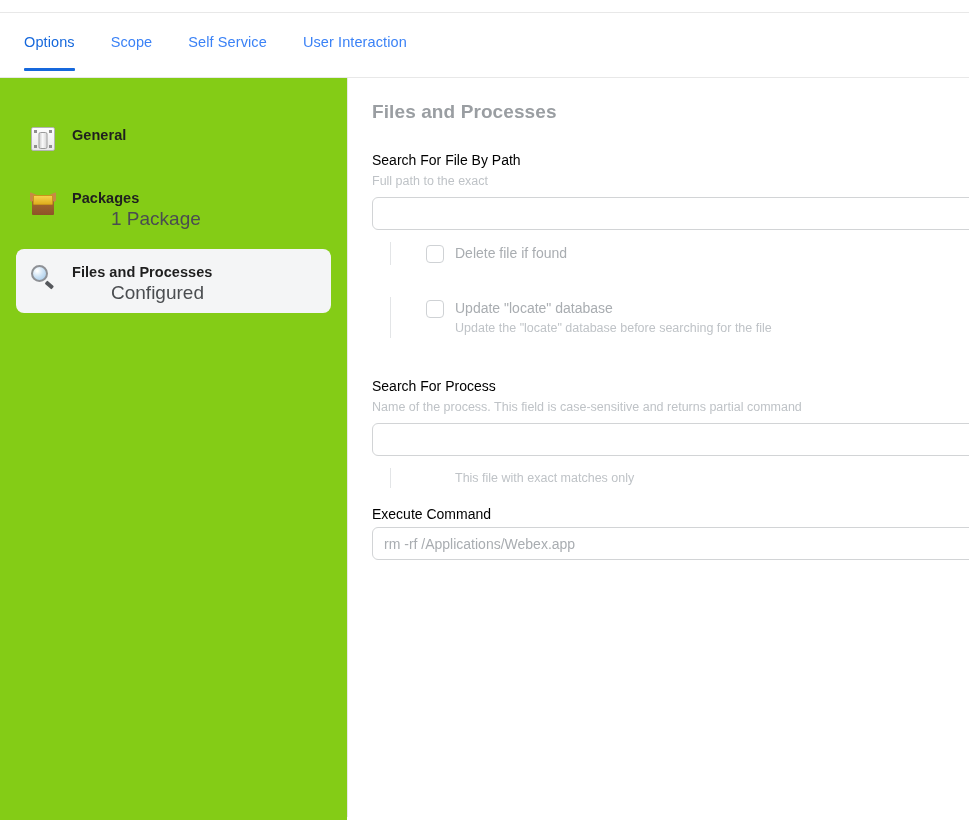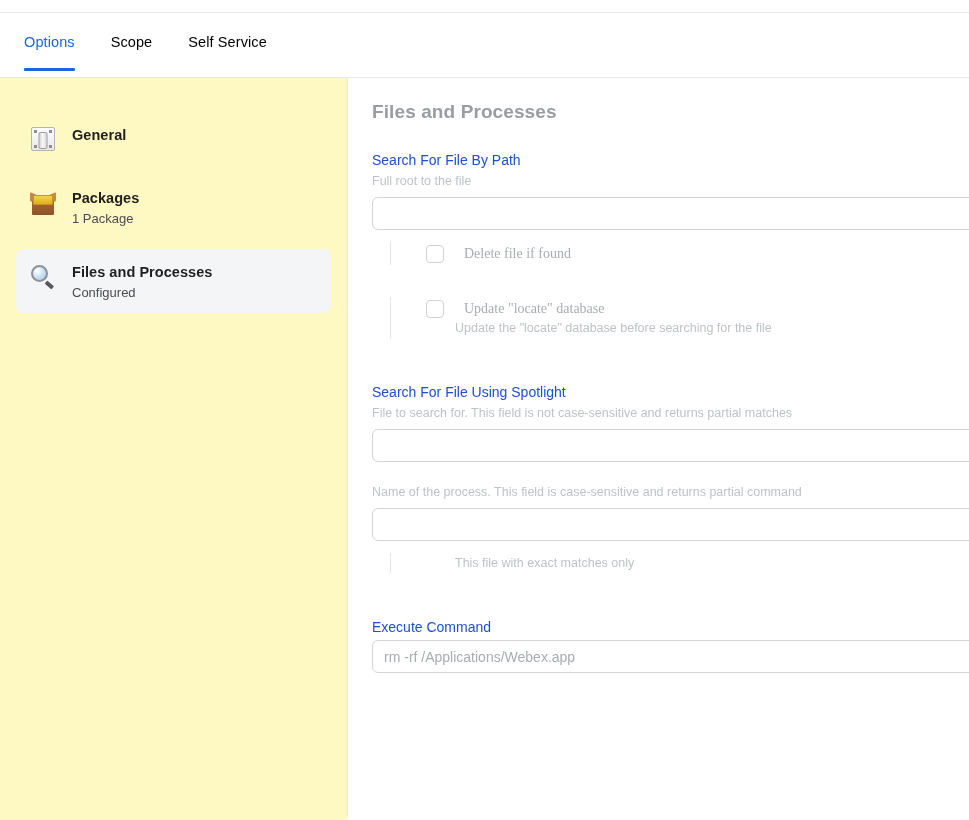--- a/index.html
+++ b/index.html
@@ -34,21 +34,21 @@
     width: 969px; height: 65px;
     border-bottom: 1px solid #e8e8e8;
     display: flex;
     align-items: flex-start;
     padding-left: 24px;
     padding-top: 21px;
   }
   .tab {
     position: relative;
     font-size: 14.5px;
-    color: #000000;
+    color: #3b82f6;
     letter-spacing: .1px;
     margin-right: 36px;
     padding-bottom: 21px;
     cursor: pointer;
     white-space: nowrap;
   }
   .tab.active { color: #1668dc; }
   .tab.active::after {
     content: "";
     position: absolute;
@@ -56,21 +56,21 @@
     height: 3px;
     background: #1668dc;
     border-radius: 1px;
   }
 
   
   .sidebar {
     position: absolute;
     top: 78px; left: 0;
     width: 347px; height: 742px;
-    background: #fef9c3;
+    background: #84cc16;
     padding: 34px 16px 0 16px;
   }
   .side-item {
     display: flex;
     align-items: flex-start;
     gap: 14px;
     padding: 12px 14px;
     border-radius: 8px;
     cursor: pointer;
     margin-bottom: 10px;
@@ -84,24 +84,25 @@
   }
   .side-text { padding-top: 2px; }
   .side-title {
     font-size: 14.5px;
     font-weight: bold;
     color: #1f1f1f;
     line-height: 18px;
     letter-spacing: .05px;
   }
   .side-sub {
-    font-size: 13px;
+    font-size: 19px;
     color: #4a4d50;
     line-height: 17px;
     margin-top: 3px;
+    margin-left: 39px;
   }
 
   
   .ic-switch {
     width: 24px; height: 24px;
     margin: 2px 0 0 1px;
     background: linear-gradient(#fdfdfd, #e9e9e9);
     border: 1px solid #b4b4b4;
     border-radius: 2px;
     position: relative;
@@ -204,24 +205,23 @@
     font-size: 19px;
     font-weight: bold;
     color: #9a9ea2;
     letter-spacing: .1px;
     margin-bottom: 28px;
   }
 
   .field { margin-bottom: 0; }
   .field-label {
     font-size: 14px;
-    color: #1d4ed8;
+    color: #000000;
     line-height: 18px;
     margin-bottom: 4px;
-    margin-top: 28px;
   }
   .field-help {
     font-size: 12.5px;
     color: #bfc3c7;
     line-height: 16px;
     margin-bottom: 8px;
   }
   .input {
     width: 700px;
     height: 33px;
@@ -248,22 +248,21 @@
   .sub-block::before {
     content: "";
     position: absolute;
     left: 0; top: -2px; bottom: -2px;
     width: 1px;
     background: #e3e5e7;
   }
   .check-row {
     display: flex;
     align-items: flex-start;
-    gap: 20px;
-    font-family: Liberation Serif, serif;
+    gap: 11px;
   }
   .checkbox {
     width: 18px; height: 18px;
     flex: 0 0 18px;
     border: 1px solid #cfd2d5;
     border-radius: 4px;
     background: #ffffff;
     cursor: pointer;
     margin-top: 1px;
   }
@@ -283,20 +282,21 @@
 <body>
 
 <div class="app">
 
   <div class="top-rule"></div>
 
   <div class="tabbar">
     <div class="tab active">Options</div>
     <div class="tab">Scope</div>
     <div class="tab">Self Service</div>
+    <div class="tab">User Interaction</div>
   </div>
 
   <div class="sidebar">
 
     <div class="side-item">
       <div class="side-icon">
         <div class="ic-switch">
             <i></i>
             <i></i>
             <i></i>
@@ -339,21 +339,21 @@
   </div>
 
   <div class="vdivider"></div>
 
   <div class="main">
 
     <div class="panel-title">Files and Processes</div>
 
     <div class="field">
       <div class="field-label">Search For File By Path</div>
-      <div class="field-help">Full root to the file</div>
+      <div class="field-help">Full path to the exact</div>
       <input class="input" type="text" value="" style="">
     </div>
 
     <div class="sub-block">
       <div class="check-row">
         <div class="checkbox"></div>
         <div class="check-label">Delete file if found</div>
       </div>
     </div>
 
@@ -363,29 +363,25 @@
     <div class="sub-block">
       <div class="check-row">
         <div class="checkbox"></div>
         <div class="check-label">Update "locate" database</div>
       </div>
       <div class="check-help">Update the "locate" database before searching for the file</div>
     </div>
 
     <div class="gap-b"></div>
 
+
+    <div class="gap-a"></div>
+
     <div class="field">
-      <div class="field-label">Search For File Using Spotlight</div>
-      <div class="field-help">File to search for. This field is not case-sensitive and returns partial matches</div>
-      <input class="input" type="text" value="" style="">
-    </div>
-
-    <div class="gap-a"></div>
-
-    <div class="field">
+      <div class="field-label">Search For Process</div>
       <div class="field-help">Name of the process. This field is case-sensitive and returns partial command</div>
       <input class="input" type="text" value="" style="">
     </div>
 
     <div class="sub-block">
       <div class="check-help">This file with exact matches only</div>
     </div>
 
     <div class="gap-b"></div>
 

